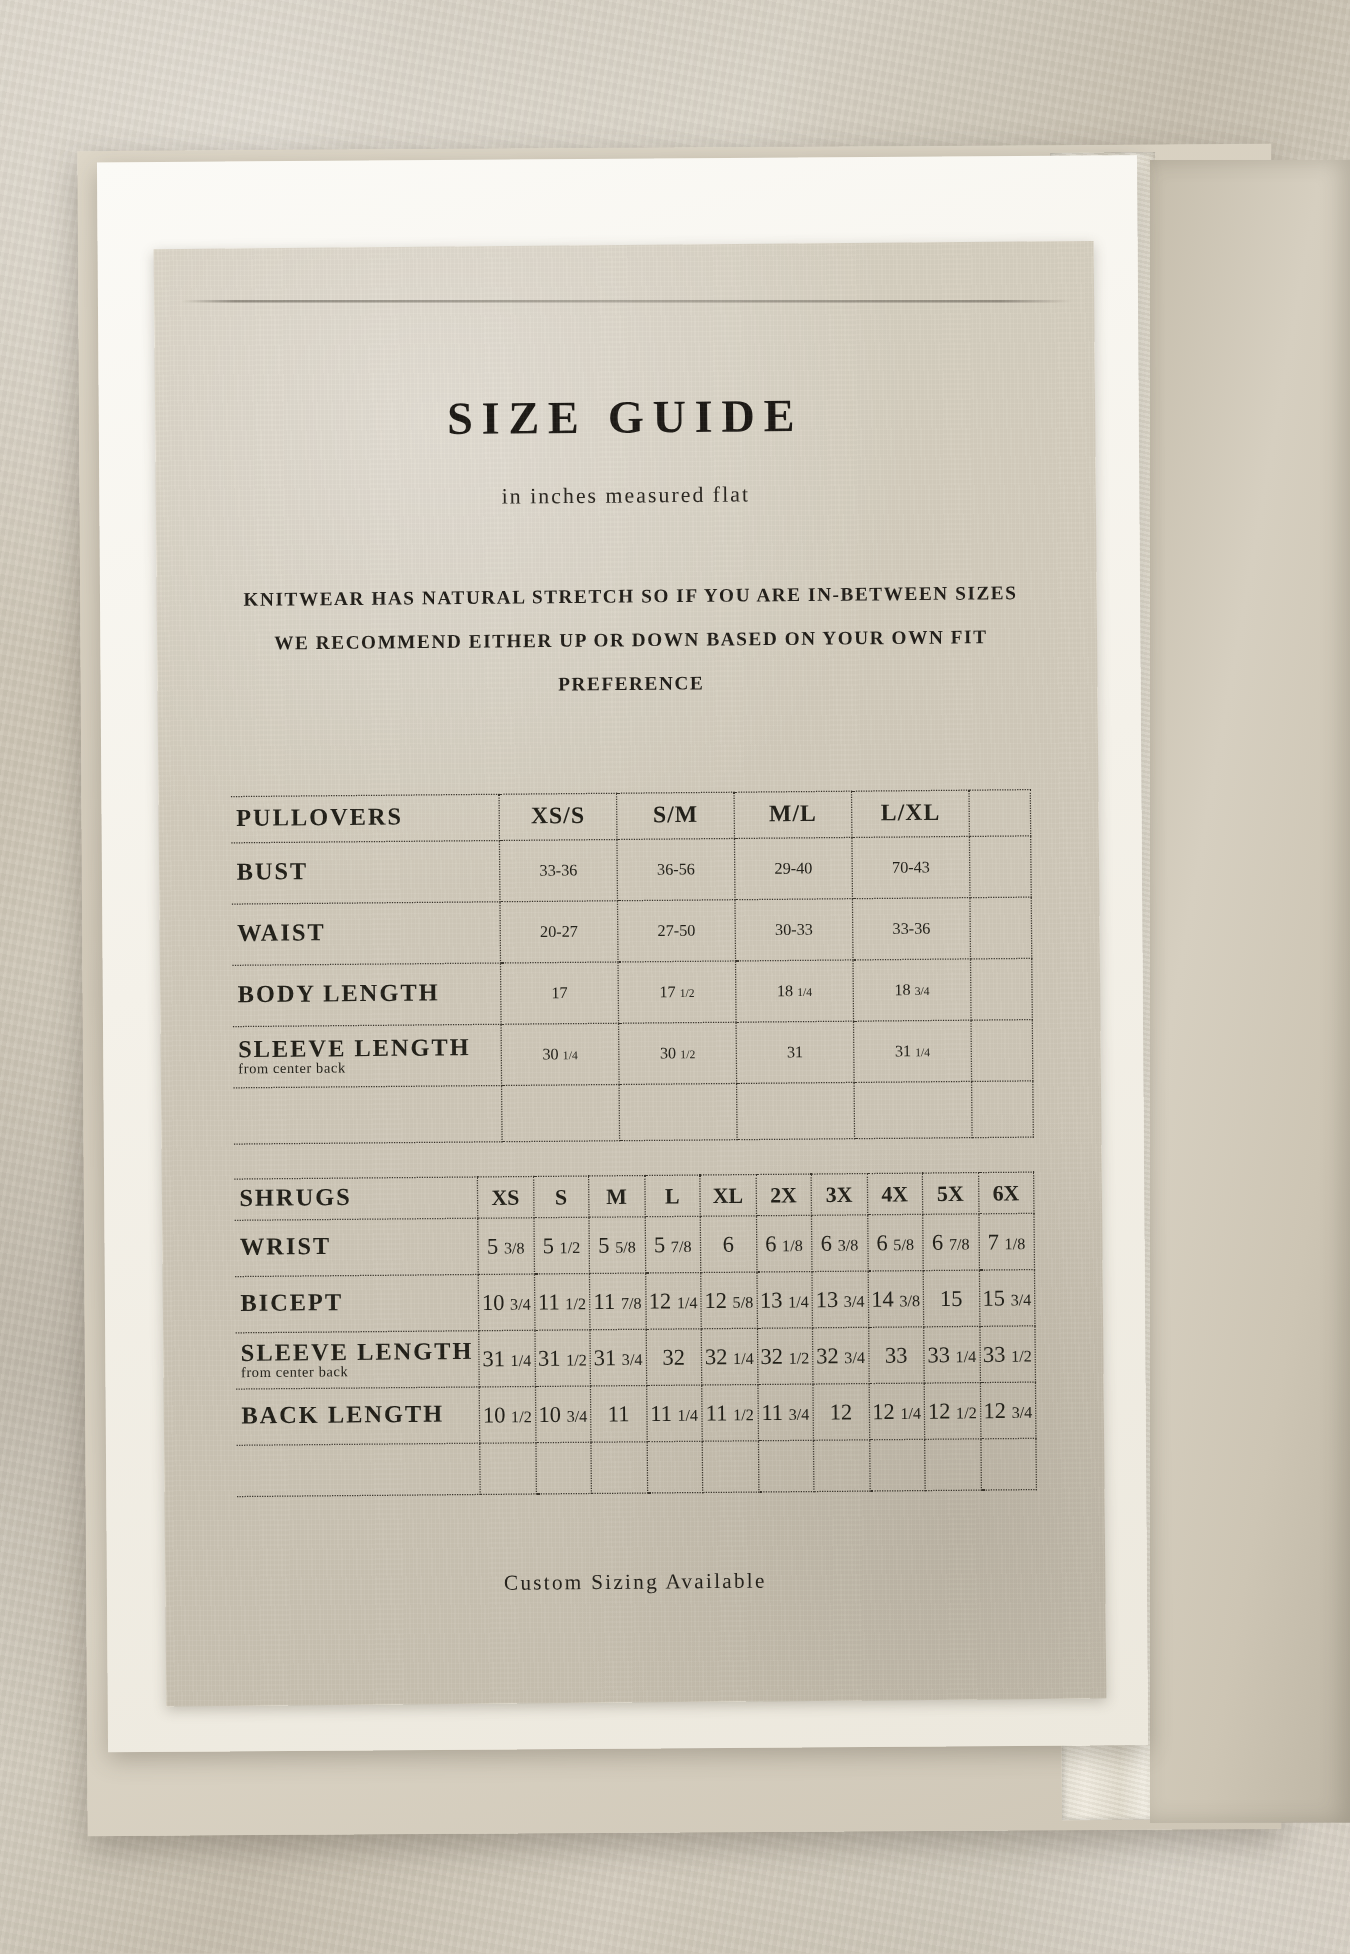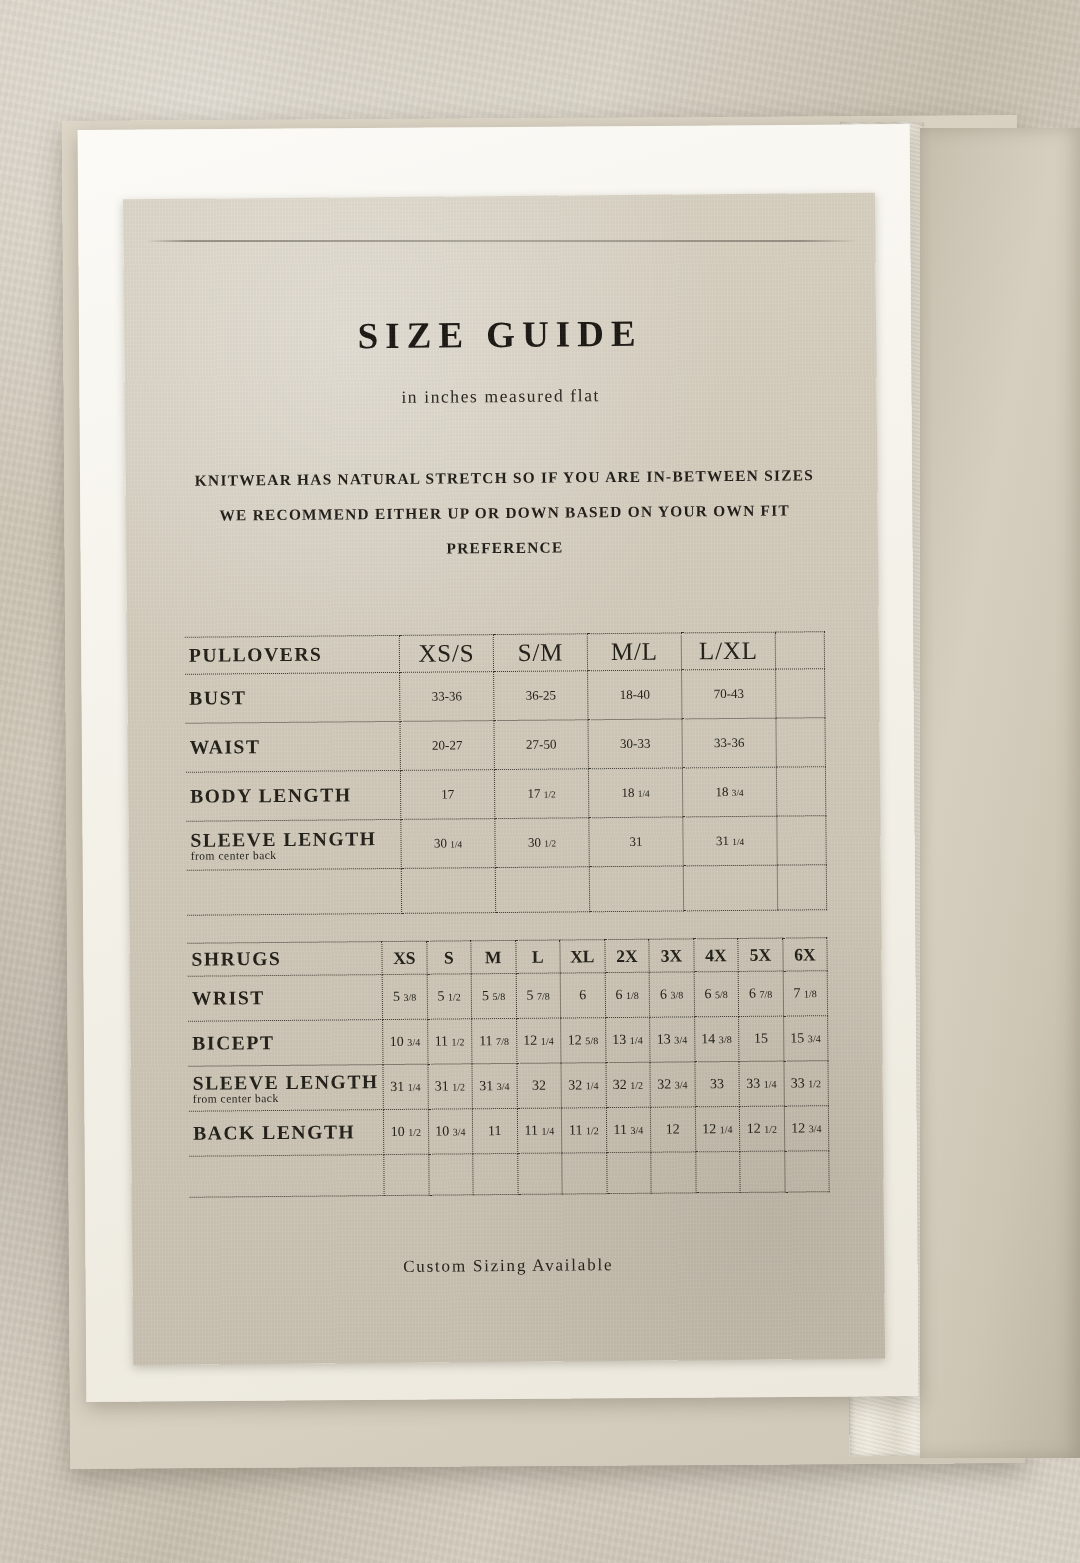--- a/index.html
+++ b/index.html
@@ -193,22 +193,22 @@
     border-right: 1.4px dotted #3a352c;
   }
   #tbl-pullovers .sub {
     display: block;
     font-size: 11.5px;
     font-weight: 400;
     letter-spacing: 0.5px;
     margin-top: -2px;
   }
   #tbl-pullovers th.colhead {
-    font-size: 25px;
-    font-weight: 400;
+    font-size: 19px;
+    font-weight: 700;
     letter-spacing: 0.8px;
     height: 36px;
     margin-top: 36px;
   }
   #tbl-pullovers td.val { font-size: 13px; height: 48px; }
   #tbl-pullovers td.pad, #tbl-pullovers th.pad { width: 48px; }
   #tbl-pullovers tr.blank td { height: 44px; }
 
   
   #tbl-shrugs { left: 58px; top: 744px; width: 640px; }
@@ -223,21 +223,21 @@
     font-size: 11.5px;
     font-weight: 400;
     letter-spacing: 0.5px;
     margin-top: -2px;
   }
   #tbl-shrugs th.colhead {
     font-size: 17.5px;
     font-weight: 700;
     height: 32px;
   }
-  #tbl-shrugs td.val { font-size: 14px; height: 44px; }
+  #tbl-shrugs td.val { font-size: 18px; height: 44px; }
   #tbl-shrugs tr.blank td { height: 40px; }
 
   .frac { font-size: 0.72em; }
 </style>
 </head>
 <body>
 
 <div id="backdrop"></div>
 <div id="board"></div>
 <div id="board-spine"></div>
@@ -258,22 +258,22 @@
         <th class="rowhead" style="width:210px">PULLOVERS</th>
         <th class="colhead">XS/S</th>
         <th class="colhead">S/M</th>
         <th class="colhead">M/L</th>
         <th class="colhead">L/XL</th>
         <th class="pad"></th>
       </tr>
       <tr>
         <td class="rowhead">BUST</td>
         <td class="val">33-36</td>
-        <td class="val">36-25</td>
-        <td class="val">18-40</td>
+        <td class="val">36-56</td>
+        <td class="val">29-40</td>
         <td class="val">70-43</td>
         <td class="pad"></td>
       </tr>
       <tr>
         <td class="rowhead">WAIST</td>
         <td class="val">20-27</td>
         <td class="val">27-50</td>
         <td class="val">30-33</td>
         <td class="val">33-36</td>
         <td class="pad"></td>

